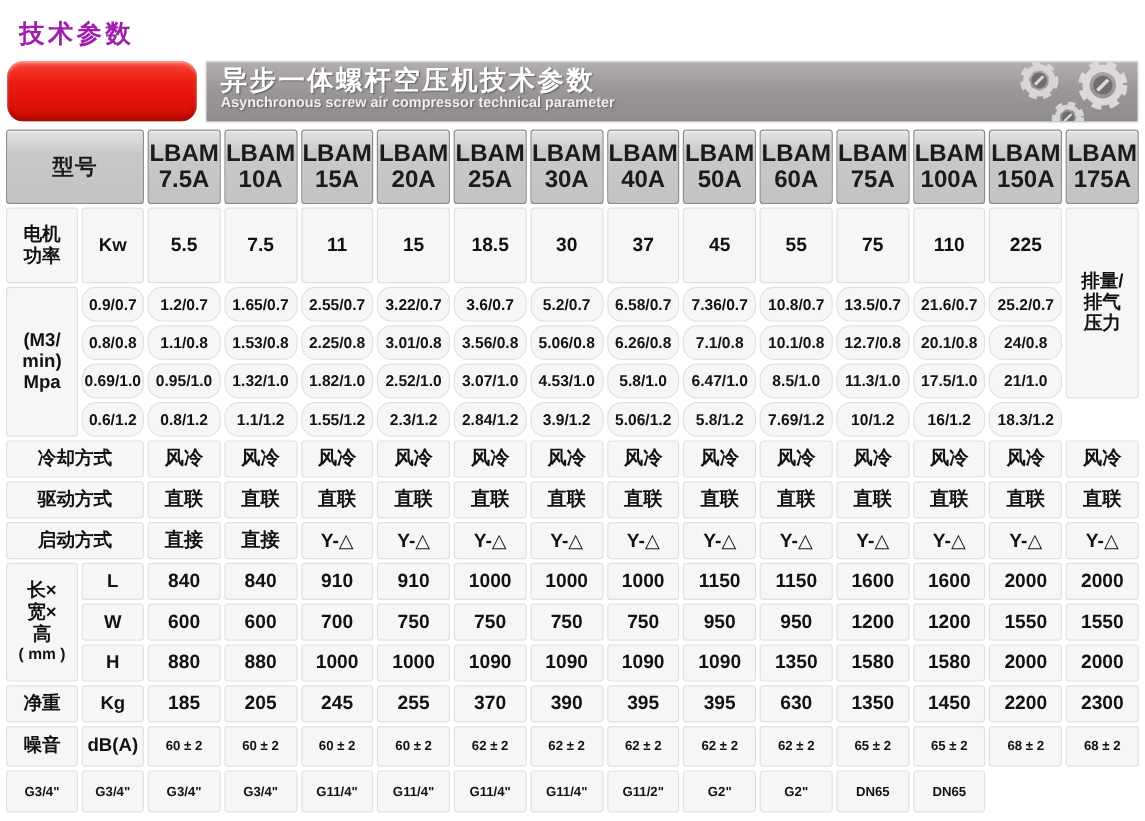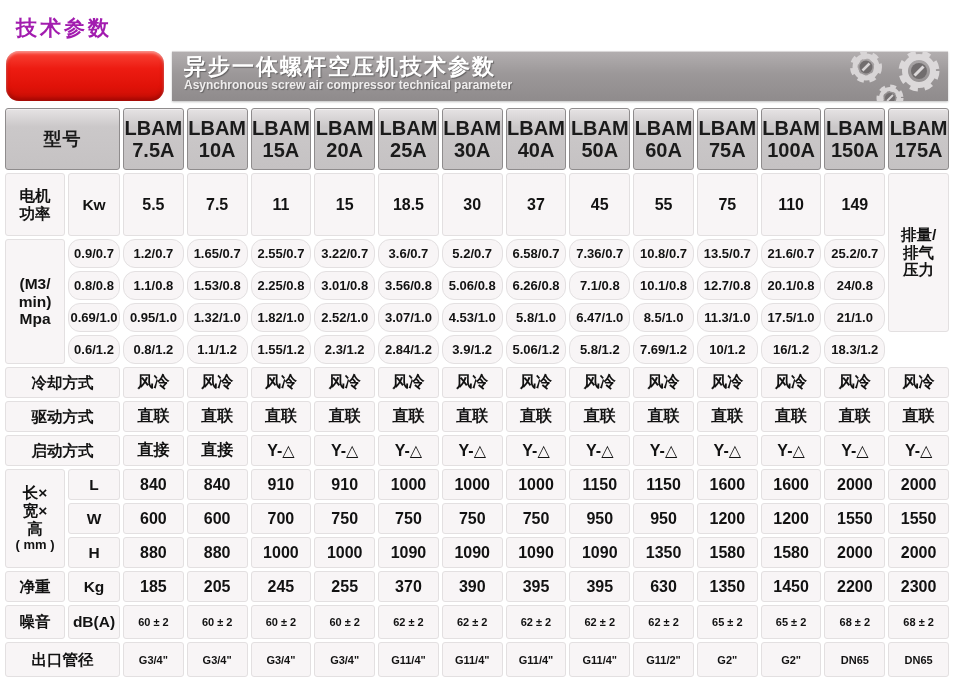--- a/index.html
+++ b/index.html
@@ -105,21 +105,21 @@
   <div class="c v">7.5</div>
   <div class="c v">11</div>
   <div class="c v">15</div>
   <div class="c v">18.5</div>
   <div class="c v">30</div>
   <div class="c v">37</div>
   <div class="c v">45</div>
   <div class="c v">55</div>
   <div class="c v">75</div>
   <div class="c v">110</div>
-  <div class="c v">149</div>
+  <div class="c v">225</div>
 
   <div class="c lbl rs4">排量/
 排气
 压力</div>
   <div class="c lbl rs4">(M3/
 min)
 Mpa</div>
   <div class="c v sm">0.9/0.7</div>
   <div class="c v sm">1.2/0.7</div>
   <div class="c v sm">1.65/0.7</div>
@@ -292,21 +292,20 @@
   <div class="c v md">62 ± 2</div>
   <div class="c v md">62 ± 2</div>
   <div class="c v md">62 ± 2</div>
   <div class="c v md">62 ± 2</div>
   <div class="c v md">62 ± 2</div>
   <div class="c v md">65 ± 2</div>
   <div class="c v md">65 ± 2</div>
   <div class="c v md">68 ± 2</div>
   <div class="c v md">68 ± 2</div>
 
-  <div class="c lbl cs2">出口管径</div>
   <div class="c v md">G3/4"</div>
   <div class="c v md">G3/4"</div>
   <div class="c v md">G3/4"</div>
   <div class="c v md">G3/4"</div>
   <div class="c v md">G11/4"</div>
   <div class="c v md">G11/4"</div>
   <div class="c v md">G11/4"</div>
   <div class="c v md">G11/4"</div>
   <div class="c v md">G11/2"</div>
   <div class="c v md">G2"</div>

